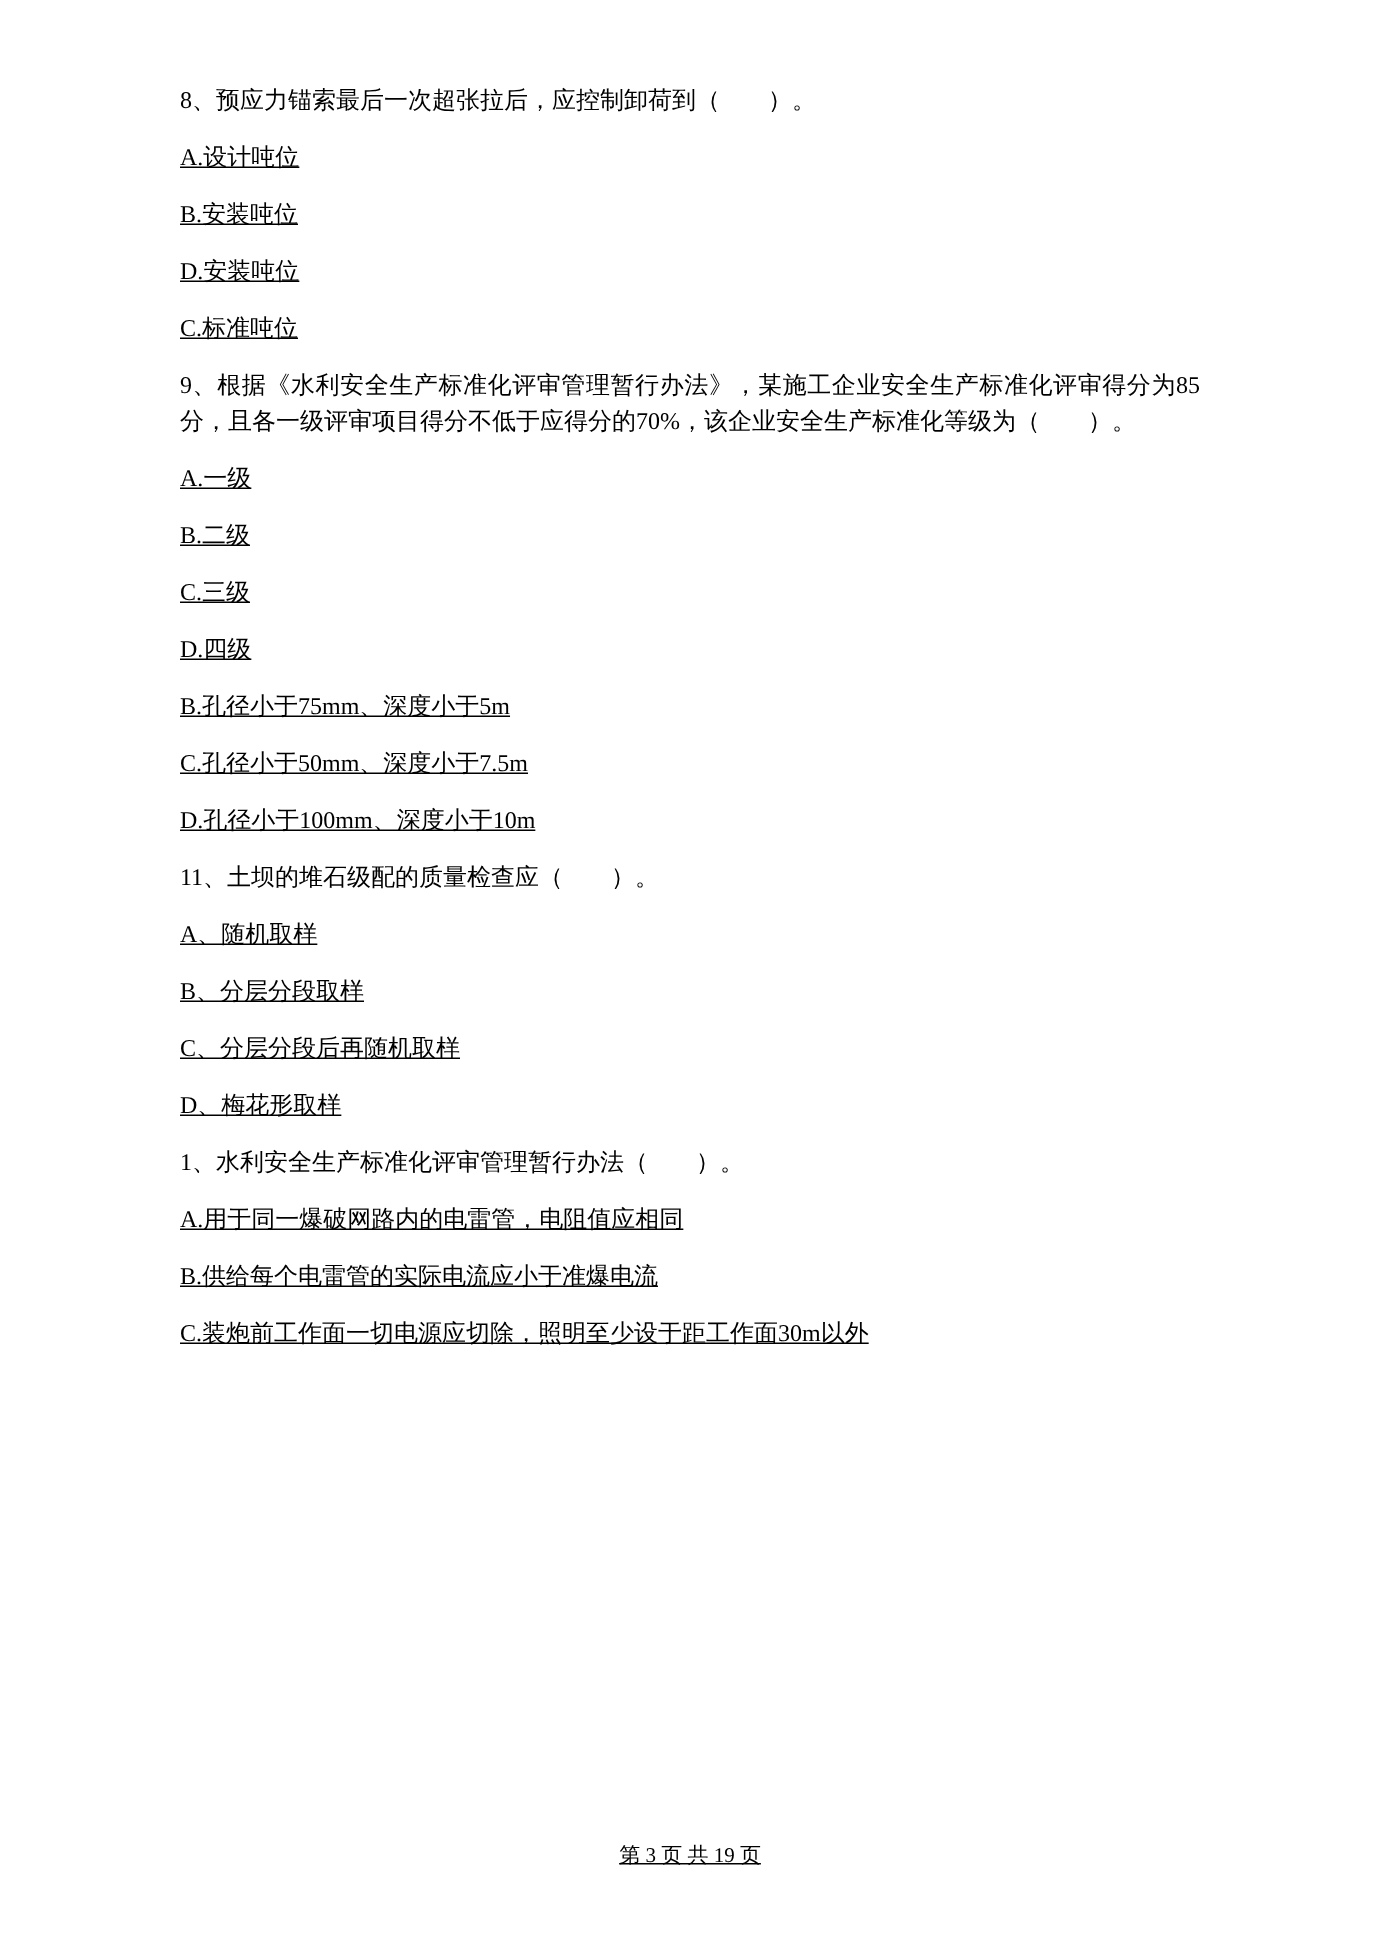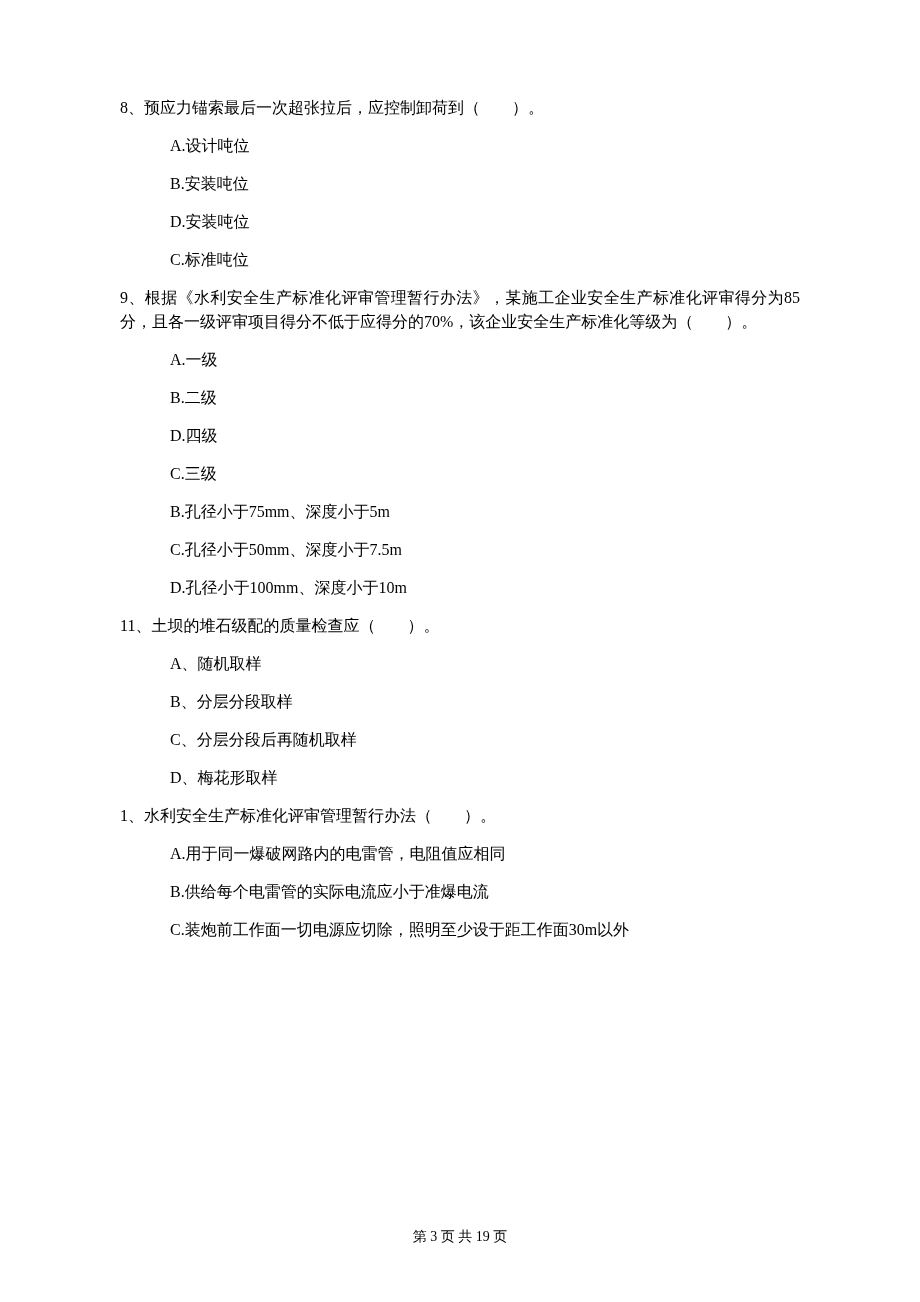--- a/index.html
+++ b/index.html
@@ -7,44 +7,45 @@
     padding: 0;
     font-family: "SimSun", "宋体", serif;
     background: #fff;
     color: #000;
     width: 920px;
     height: 1302px;
     position: relative;
     box-sizing: border-box;
   }
   .page {
-    padding: 96px 120px 0 120px;
+    padding: 56px 120px 0 120px;
     font-size: 16px;
     line-height: 1.5;
   }
   .question {
     margin-bottom: 14px;
   }
   .q-text {
     margin-bottom: 14px;
     text-align: justify;
   }
   .options {
-    margin-left: 50px;
+    text-decoration: underline;
   }
   .option {
     margin-bottom: 14px;
   }
   .footer {
     position: absolute;
     bottom: 56px;
     left: 0;
     width: 100%;
     text-align: center;
     font-size: 14px;
+    text-decoration: underline;
   }
 </style>
 </head>
 <body>
 
 <div class="page">
 
   <div class="question">
     <div class="q-text"><span>8、</span><span>预应力锚索最后一次超张拉后，应控制卸荷到（　　）。</span></div>
     <div class="options">
@@ -53,22 +54,22 @@
       <div class="option">D.安装吨位</div>
       <div class="option">C.标准吨位</div>
     </div>
   </div>
 
   <div class="question">
     <div class="q-text"><span>9、</span><span>根据《水利安全生产标准化评审管理暂行办法》，某施工企业安全生产标准化评审得分为85分，且各一级评审项目得分不低于应得分的70%，该企业安全生产标准化等级为（　　）。</span></div>
     <div class="options">
       <div class="option">A.一级</div>
       <div class="option">B.二级</div>
+      <div class="option">C.三级</div>
       <div class="option">D.四级</div>
-      <div class="option">C.三级</div>
     </div>
   </div>
 
   <div class="question">
     <div class="options">
       <div class="option">B.孔径小于75mm、深度小于5m</div>
       <div class="option">C.孔径小于50mm、深度小于7.5m</div>
       <div class="option">D.孔径小于100mm、深度小于10m</div>
     </div>
   </div>

